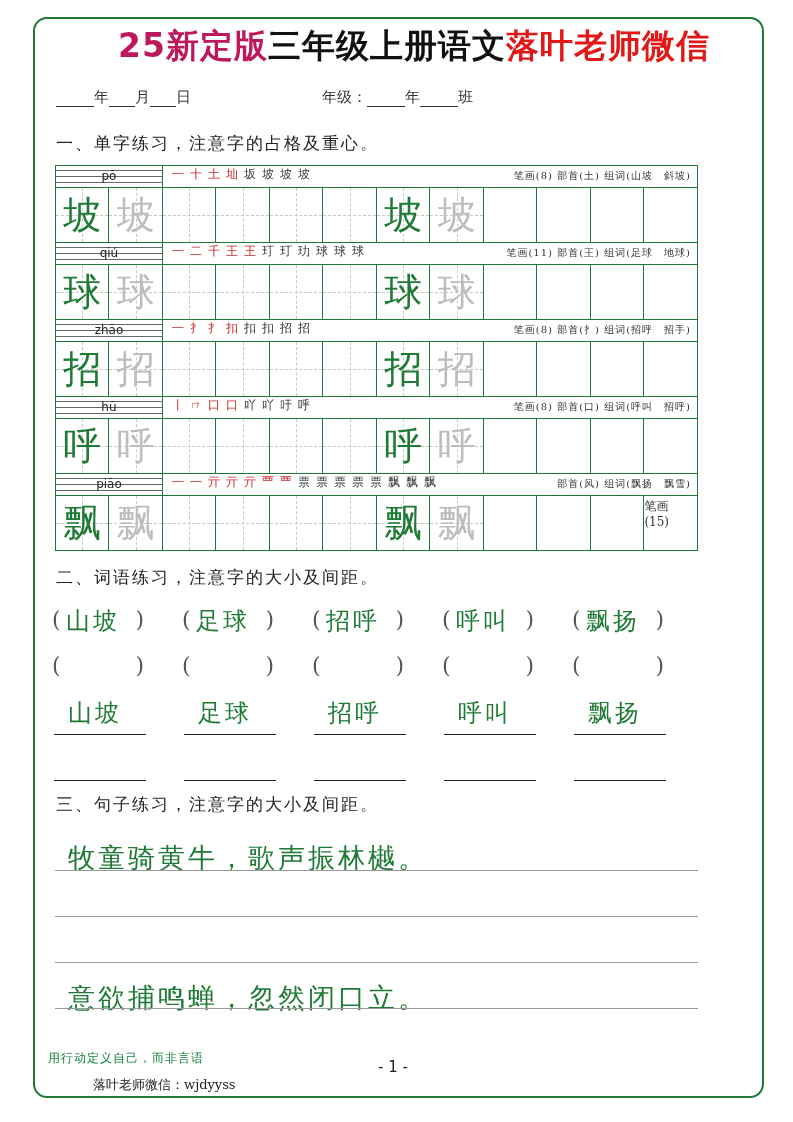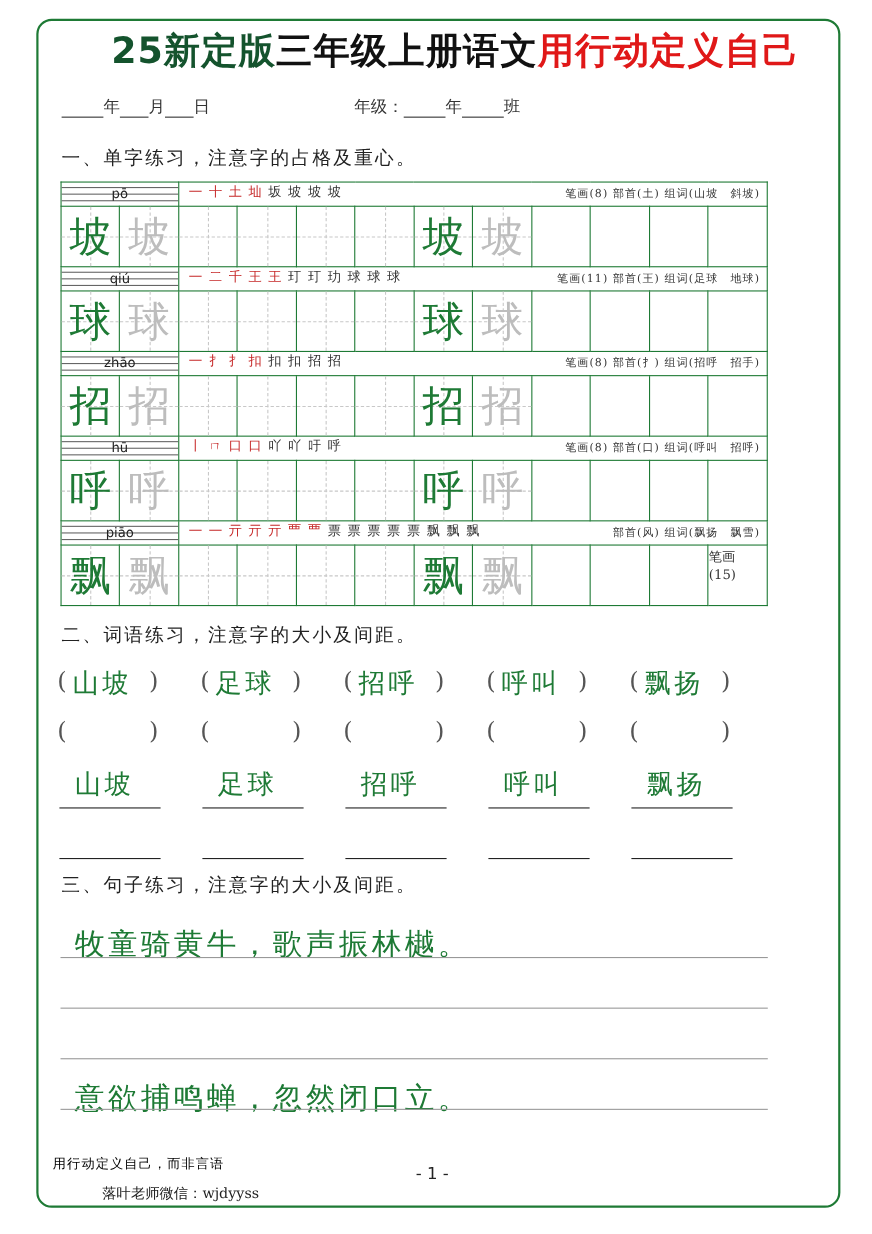--- a/index.html
+++ b/index.html
@@ -2,21 +2,21 @@
 <html><head>
 <meta charset="utf-8">
 <style>
   * { box-sizing: border-box; margin: 0; padding: 0; }
   body { width: 793px; height: 1122px; background: #ffffff; position: relative; overflow: hidden;
          font-family: "DejaVu Serif", "Liberation Serif", serif; color: #222; }
   .frame { position: absolute; left: 33px; top: 17px; width: 731px; height: 1081px;
            border: 2px solid #1e7a35; border-radius: 14px; }
   .title { position: absolute; left: 0; top: 24px; width: 793px; text-align: center;
            font-size: 33px; font-weight: bold; letter-spacing: 1px; font-family: "DejaVu Sans", sans-serif; }
-  .title .t1 { color: #14532d; margin-left: 35px; }
+  .title .t1 { color: #be185d; margin-left: 35px; }
   .title .t2 { color: #111; }
   .title .t3 { color: #e01818; }
   .info { position: absolute; top: 88px; left: 56px; width: 690px; height: 22px; font-size: 15px;
           font-family: "DejaVu Sans", sans-serif; color: #333; }
   .info span { position: absolute; top: 0; }
   .blank { display: inline-block; border-bottom: 1px solid #333; height: 16px; vertical-align: bottom; }
   .sec { position: absolute; left: 56px; font-size: 17px; letter-spacing: 2px; color: #222; }
   table.grid { position: absolute; left: 55px; top: 165px; border-collapse: collapse; width: 643px; }
   table.grid td { border: 1.5px solid #1e7a35; padding: 0; }
   tr.hdr td { height: 22px; }
@@ -38,31 +38,31 @@
   .sub-meta { position: absolute; right: 4px; top: 2px; font-size: 12px; color: #333; z-index: 1; }
   .words-row { position: absolute; left: 52px; width: 650px; height: 36px; }
   .pw { position: absolute; top: 0; width: 92px; height: 36px; font-size: 24px; color: #1e7a35; }
   .pw .lp, .pw .rp { position: absolute; top: 2px; font-size: 22px; color: #555; font-weight: 300; }
   .pw .lp { left: 0; } .pw .rp { right: 0; }
   .pw .w { position: absolute; left: 14px; top: 0; letter-spacing: 3px; }
   .uw { position: absolute; width: 92px; height: 38px; border-bottom: 1.5px solid #222; }
   .uw .w { position: absolute; left: 14px; top: 0; font-size: 24px; color: #1e7a35; letter-spacing: 3px; }
   .sent-line { position: absolute; left: 55px; width: 643px; border-bottom: 1.5px solid #999; }
   .sent { position: absolute; left: 68px; font-size: 27px; color: #1e7a35; letter-spacing: 3px; }
-  .footer1 { position: absolute; left: 48px; top: 1050px; font-size: 12px; color: #000000; letter-spacing: 1px; }
+  .footer1 { position: absolute; left: 48px; top: 1050px; font-size: 12px; color: #15803d; letter-spacing: 1px; }
   .footer2 { position: absolute; left: 93px; top: 1076px; font-size: 13px; color: #222; }
   .pageno { position: absolute; left: 378px; top: 1058px; font-size: 15px; font-family: "DejaVu Sans", sans-serif; color: #222; }
 </style>
 </head>
 <body>
 
 <div class="frame"></div>
 
 <div class="title">
-  <span class="t1">25新定版</span><span class="t2">三年级上册语文</span><span class="t3">用行动定义自己</span>
+  <span class="t1">25新定版</span><span class="t2">三年级上册语文</span><span class="t3">落叶老师微信</span>
 </div>
 
 <div class="info">
   <span style="left:0;">
     <span class="blank" style="width:38px;position:static;"></span><span style="position:static">年</span><span class="blank" style="width:26px;position:static;"></span><span style="position:static">月</span><span class="blank" style="width:26px;position:static;"></span><span style="position:static">日</span>
   </span>
   <span style="left:266px;">
     <span style="position:static">年级：</span><span class="blank" style="width:38px;position:static;"></span><span style="position:static">年</span><span class="blank" style="width:38px;position:static;"></span><span style="position:static">班</span>
   </span>
 </div>

